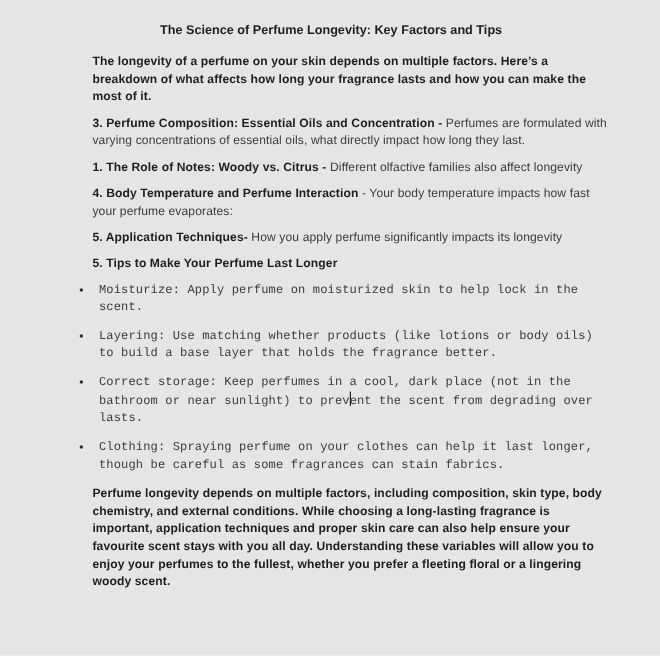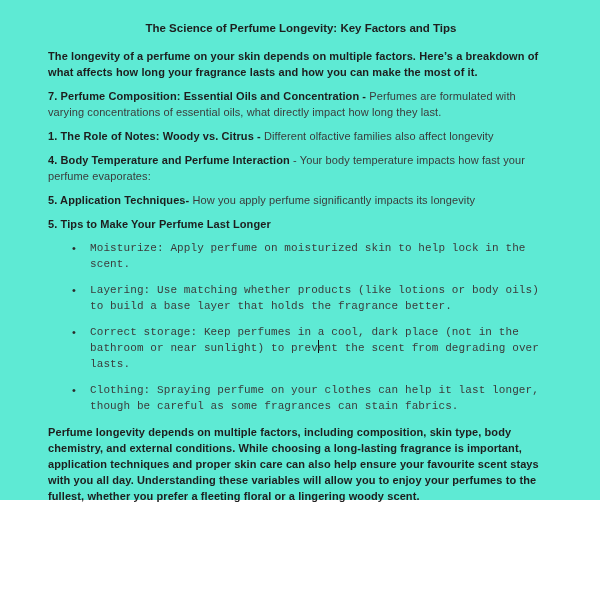--- a/index.html
+++ b/index.html
@@ -3,39 +3,40 @@
 <meta charset="utf-8">
 <style>
   * { margin: 0; padding: 0; box-sizing: border-box; }
   html, body {
     width: 600px; height: 600px;
     background: #ffffff;
     font-family: "Liberation Sans", sans-serif;
     overflow: hidden;
   }
   .page {
-    width: 600px; height: 500px;
+    width: 600px; height: 596px;
     padding: 20px 46px 10px 48px;
-    background: #5eead4;
+    background: #e5e5e5;
     cursor: text;
   }
   .doc-title {
     font-size: 11.5px;
     font-weight: 700;
     color: #1e1e1e;
     text-align: center;
     line-height: 16px;
     margin-bottom: 12px;
   }
   p.para {
     font-size: 11px;
     line-height: 16px;
     color: #3b3b3b;
     margin-bottom: 8px;
     letter-spacing: 0.1px;
+    margin-left: 36px;
   }
   p.para.bold-para {
     font-weight: 700;
     color: #1e1e1e;
   }
   .lead {
     font-weight: 700;
     color: #1e1e1e;
   }
   ul.tips-list {
@@ -69,21 +70,21 @@
 </head>
 <body>
 
 <div class="page">
 
   <div class="doc-title">The Science of Perfume Longevity: Key Factors and Tips</div>
 
   <p class="para bold-para">The longevity of a perfume on your skin depends on multiple factors. Here’s a breakdown of what affects how long your fragrance lasts and how you can make the most of it.</p>
 
   <p class="para">
-    <span class="lead">7. Perfume Composition: Essential Oils and Concentration -</span><span> Perfumes are formulated with varying concentrations of essential oils, what directly impact how long they last.</span>
+    <span class="lead">3. Perfume Composition: Essential Oils and Concentration -</span><span> Perfumes are formulated with varying concentrations of essential oils, what directly impact how long they last.</span>
   </p>
 
   <p class="para">
     <span class="lead">1. The Role of Notes: Woody vs. Citrus -</span><span> Different olfactive families also affect longevity</span>
   </p>
 
 
   <p class="para">
     <span class="lead">4. Body Temperature and Perfume Interaction</span><span> - Your body temperature impacts how fast your perfume evaporates:</span>
   </p>

